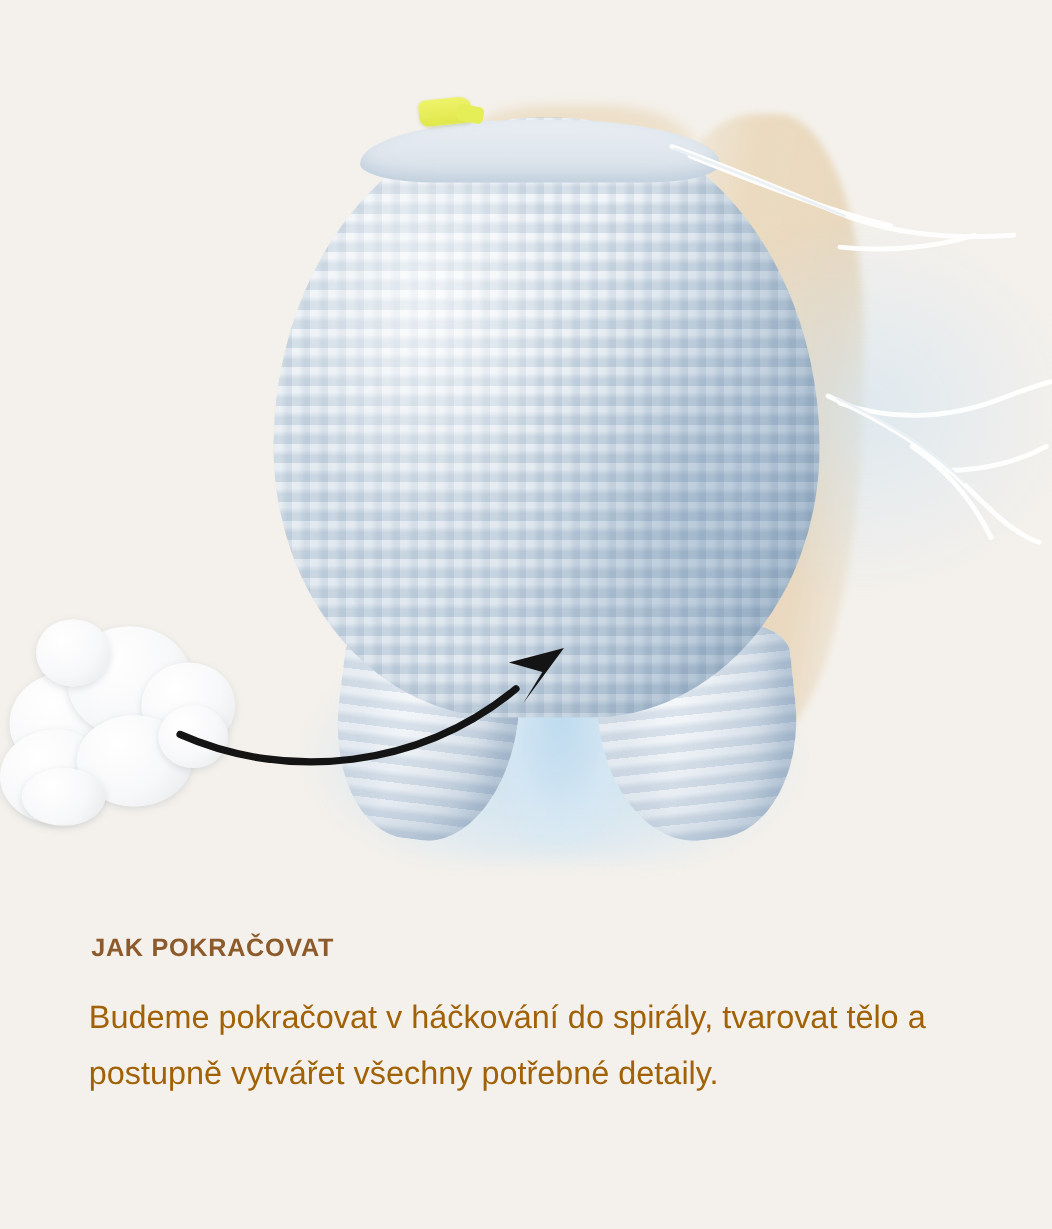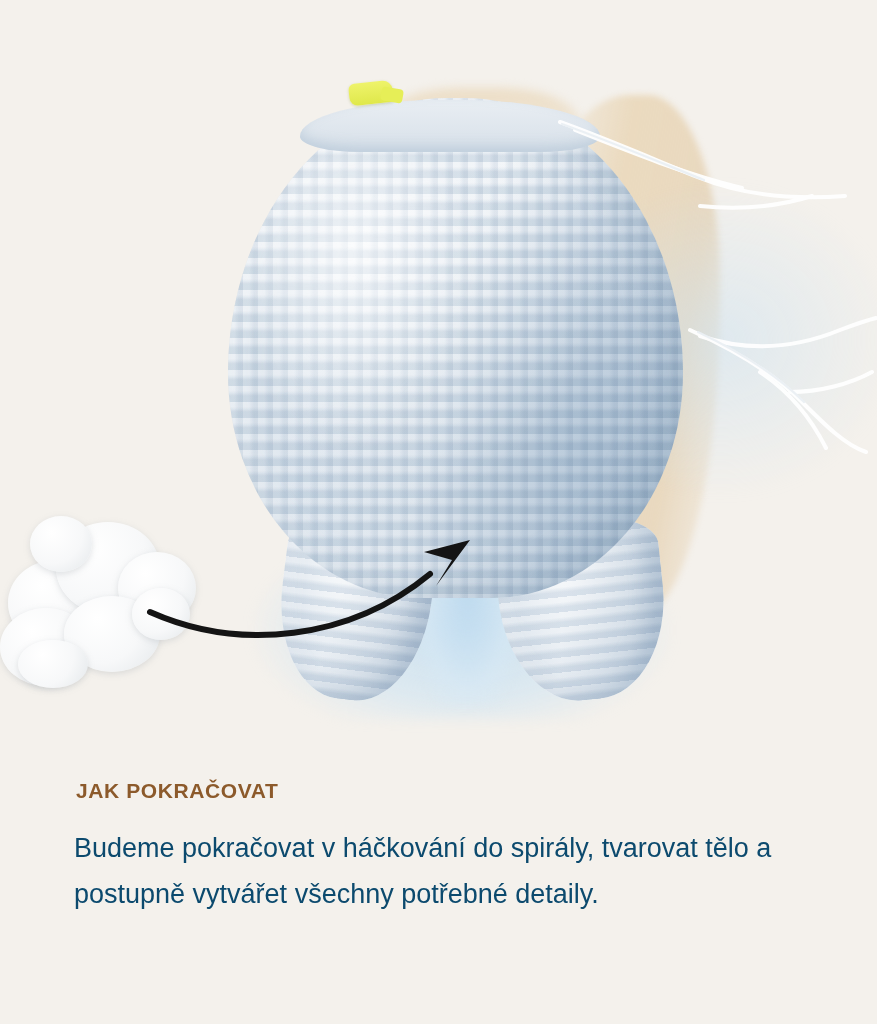--- a/index.html
+++ b/index.html
@@ -239,21 +239,21 @@
     color: #8c5a2b;
     font-family: "Liberation Sans", sans-serif;
   }
   .caption-body {
     position: absolute;
     left: 74px;
     top: 80px;
     width: 740px;
     font-size: 27px;
     line-height: 46px;
-    color: #0c4a6e;
+    color: #a16207;
     font-family: "Liberation Sans", sans-serif;
   }
 </style>
 </head>
 <body>
 
 <div id="page">
 
   <div id="photo">
 

